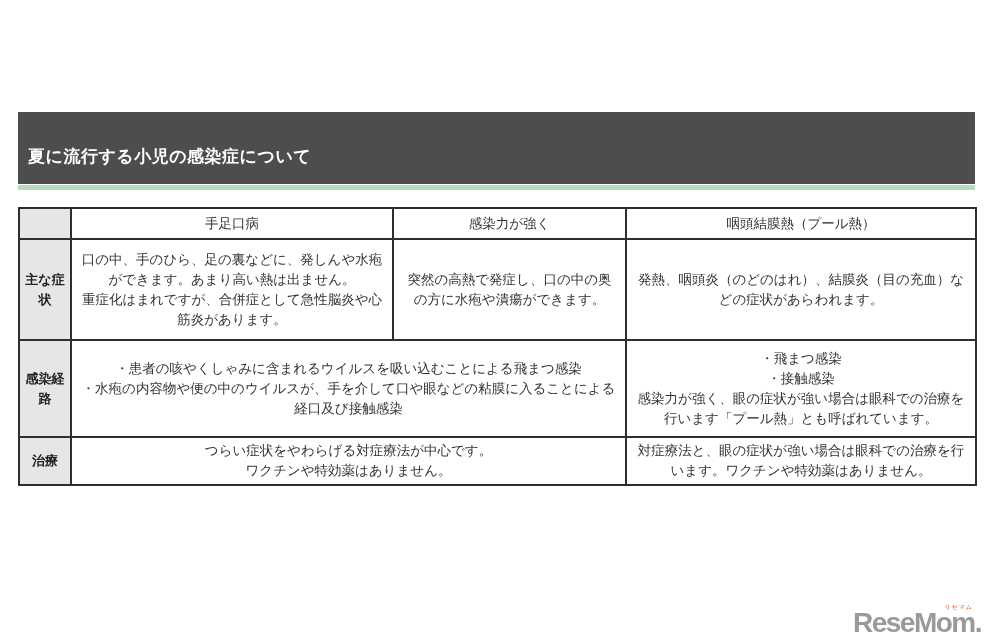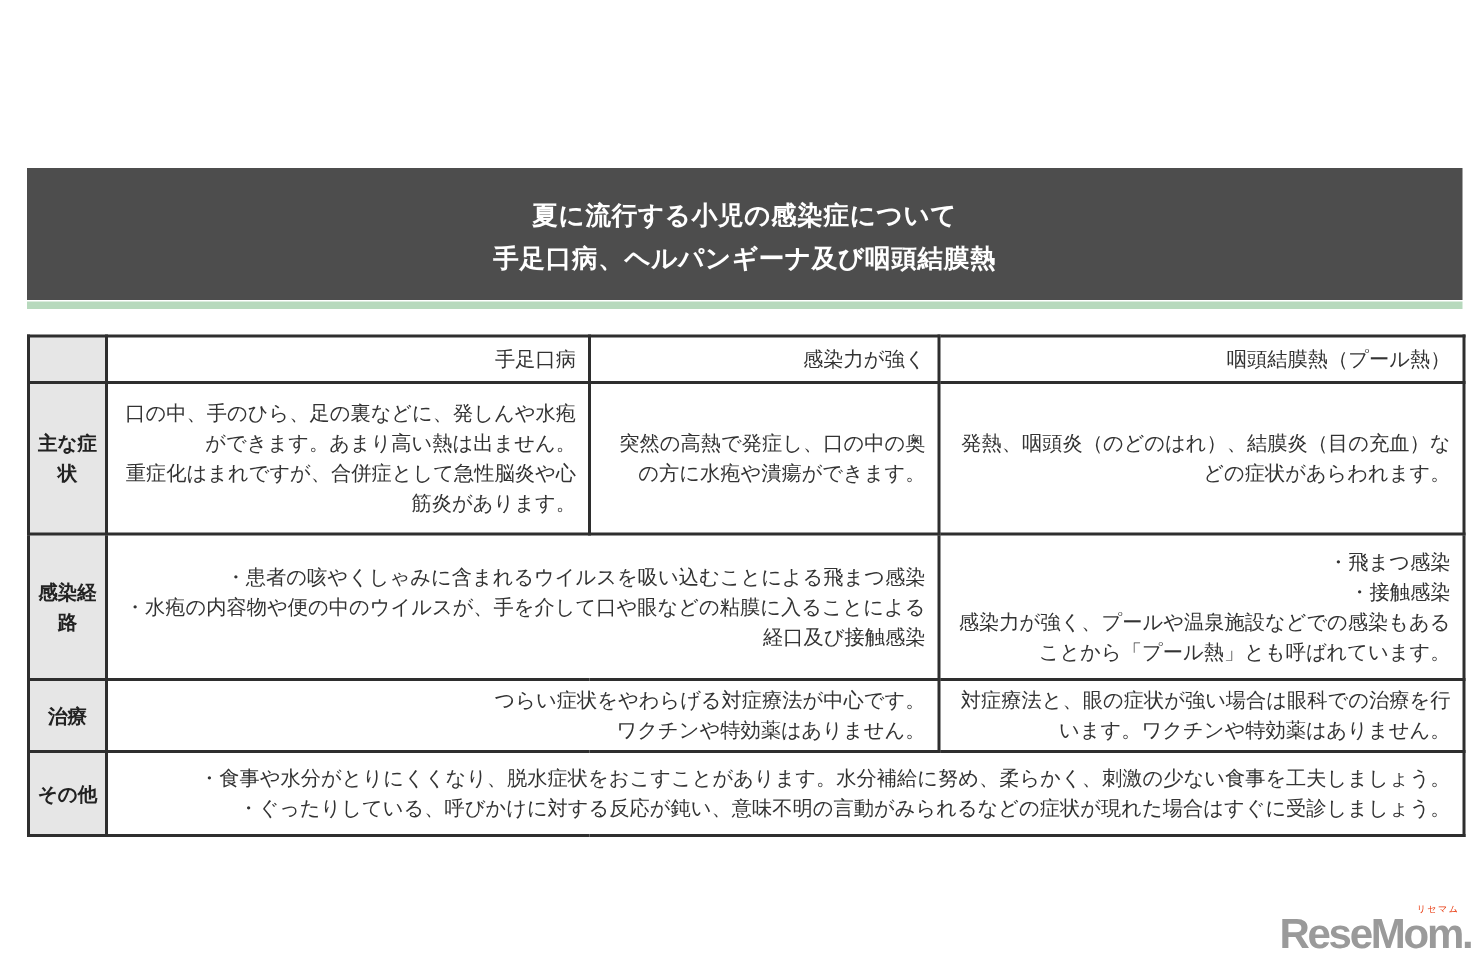--- a/index.html
+++ b/index.html
@@ -3,36 +3,36 @@
 <meta charset="utf-8">
 <style>
   html,body{margin:0;padding:0;}
   body{
     width:989px;height:639px;background:#ffffff;position:relative;overflow:hidden;
     font-family:"Liberation Sans","DejaVu Sans",sans-serif;
   }
   .page{position:absolute;left:18px;top:112px;width:957px;}
   
   .banner{
-    background:#4d4d4d;color:#ffffff;text-align:center;
-    padding:17px 10px 13px 10px;
+    background:#4d4d4d;color:#ffffff;
+    padding:30px 10px 13px 10px;
   }
   .banner .t{
     font-size:17px;font-weight:bold;line-height:1.72;letter-spacing:0.5px;
   }
   .accent-bar{height:5px;background:#b7d9bd;margin-top:1px;}
   
   table.disease{
     border-collapse:collapse;table-layout:fixed;width:957px;margin-top:17px;
   }
   table.disease td, table.disease th{
     border:2px solid #2e2e2e;
     padding:3px 8px;
     font-size:13.5px;color:#333333;line-height:1.48;
-    vertical-align:middle;text-align:right;
+    vertical-align:middle;text-align:center;
     white-space:pre-line;word-break:break-all;
     font-weight:normal;
   }
   table.disease th.lbl{
     background:#e6e6e6;font-weight:bold;text-align:center;
     font-size:13px;color:#222222;line-height:1.5;padding:3px 5px;margin-left:25px;
   }
   col.c-lbl{width:52px;}
   col.c-1{width:322px;}
   col.c-2{width:233px;}
@@ -55,21 +55,20 @@
     font-size:6px;color:#e8380d;letter-spacing:1px;line-height:1;
   }
 </style>
 </head>
 <body>
 
 <div class="page">
 
   <div class="banner">
     <div class="t">夏に流行する小児の感染症について</div>
-    <div class="t">手足口病、ヘルパンギーナ及び咽頭結膜熱</div>
   </div>
   <div class="accent-bar"></div>
 
   <table class="disease">
     <colgroup>
       <col class="c-lbl">
         <col class="c-1">
         <col class="c-2">
         <col class="c-3">
     </colgroup>
@@ -86,32 +85,27 @@
 重症化はまれですが、合併症として急性脳炎や心筋炎があります。</td>
         <td>突然の高熱で発症し、口の中の奥の方に水疱や潰瘍ができます。</td>
         <td>発熱、咽頭炎（のどのはれ）、結膜炎（目の充血）などの症状があらわれます。</td>
       </tr>
       <tr class="r3">
         <th class="lbl">感染経路</th>
         <td colspan="2">・患者の咳やくしゃみに含まれるウイルスを吸い込むことによる飛まつ感染
 ・水疱の内容物や便の中のウイルスが、手を介して口や眼などの粘膜に入ることによる経口及び接触感染</td>
         <td>・飛まつ感染
 ・接触感染
-感染力が強く、プールや温泉施設などでの感染もあることから「プール熱」とも呼ばれています。</td>
+感染力が強く、眼の症状が強い場合は眼科での治療を行います「プール熱」とも呼ばれています。</td>
       </tr>
       <tr class="r4">
         <th class="lbl">治療</th>
         <td colspan="2">つらい症状をやわらげる対症療法が中心です。
 ワクチンや特効薬はありません。</td>
         <td>対症療法と、眼の症状が強い場合は眼科での治療を行います。ワクチンや特効薬はありません。</td>
-      </tr>
-      <tr class="r5">
-        <th class="lbl">その他</th>
-        <td colspan="3">・食事や水分がとりにくくなり、脱水症状をおこすことがあります。水分補給に努め、柔らかく、刺激の少ない食事を工夫しましょう。
-・ぐったりしている、呼びかけに対する反応が鈍い、意味不明の言動がみられるなどの症状が現れた場合はすぐに受診しましょう。</td>
       </tr>
     </tbody>
   </table>
 
 </div>
 
 <div class="logo">
   <span class="logo-inner">
     <span class="logo-ruby">リセマム</span>
     <span class="logo-text">ReseMom.</span>

